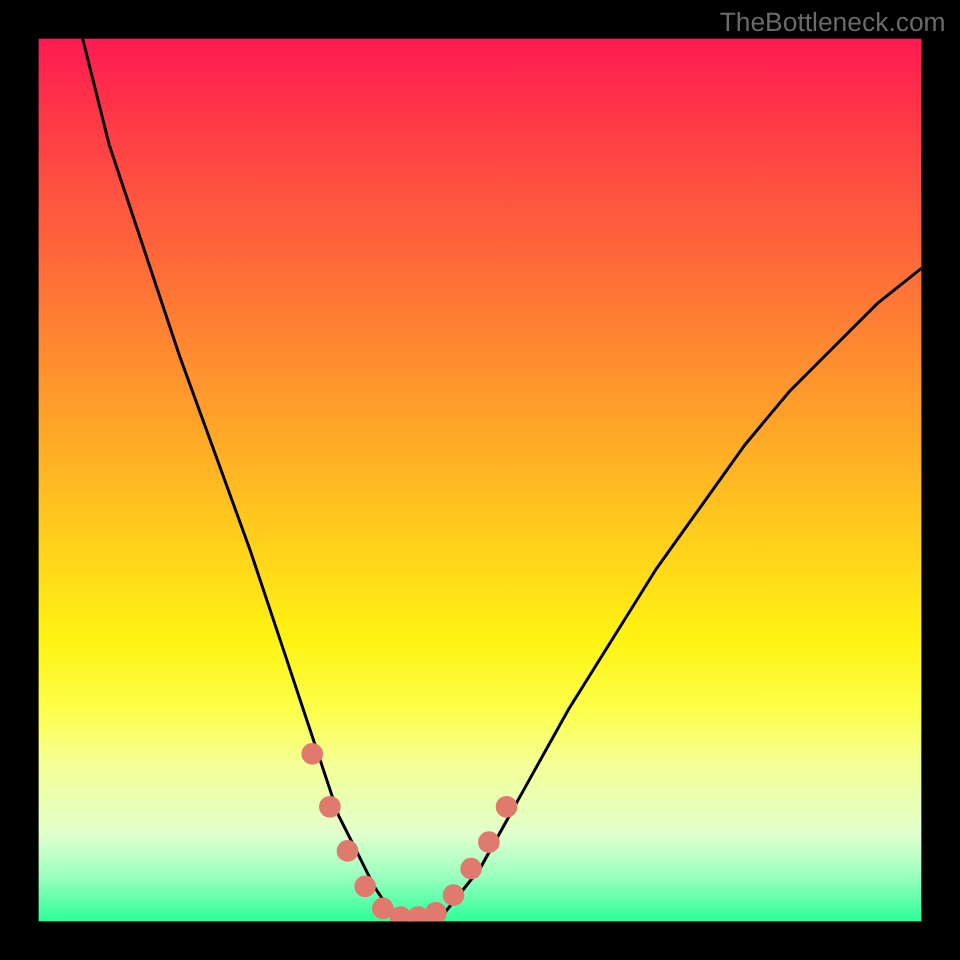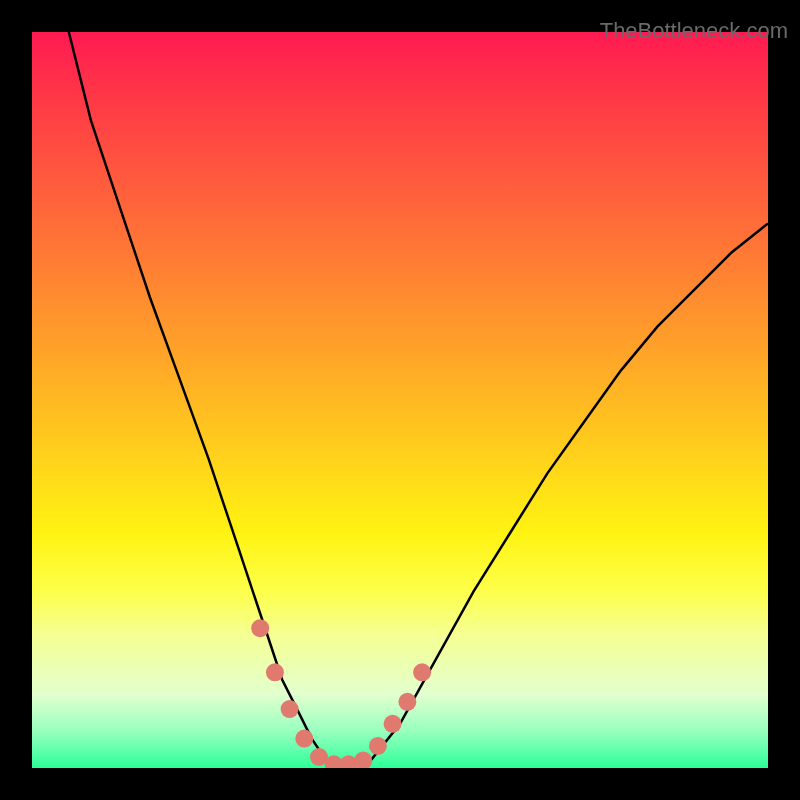--- a/index.html
+++ b/index.html
@@ -56,21 +56,20 @@
     height: 100%;
   }
   .watermark {
     position: absolute;
     top: 6px;
     right: 12px;
     color: #6a6a6a;
     font-size: 22px;
     font-weight: 500;
     font-family: Arial, Helvetica, sans-serif;
-    margin-top: 12px;
   }
 </style>
 </head>
 <body>
 
 <div class="outer">
 
   <div class="plot-area">
     <div class="gradient-bg"></div>
     <svg class="curve-svg" viewBox="0 0 736 736" preserveAspectRatio="none">

